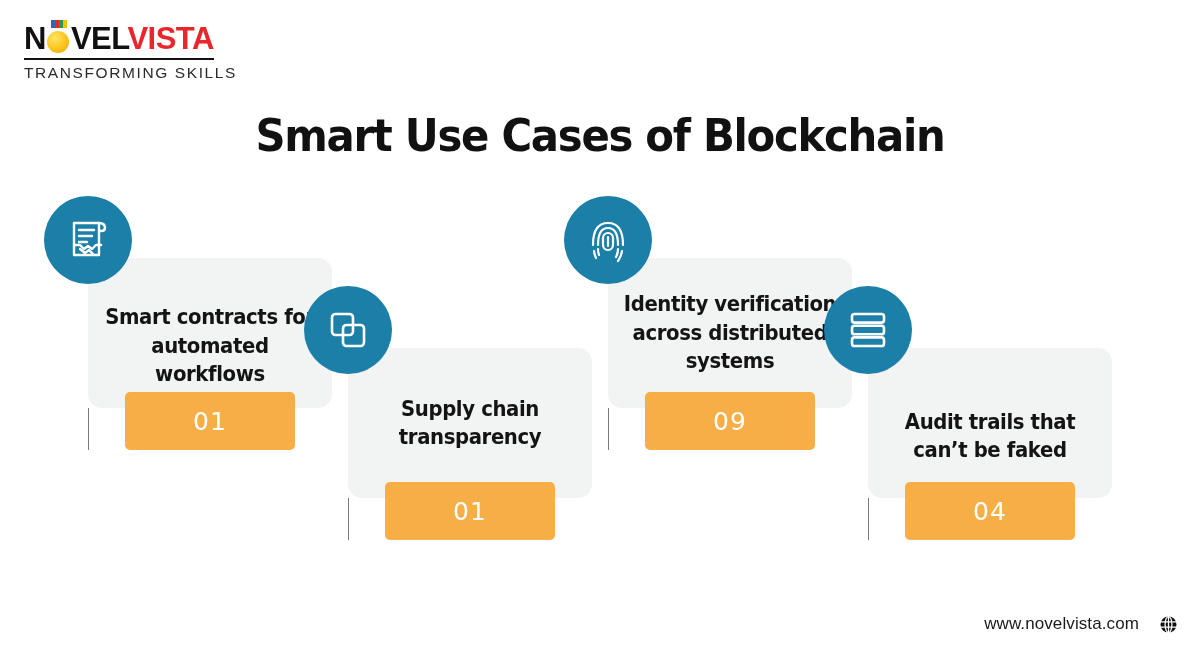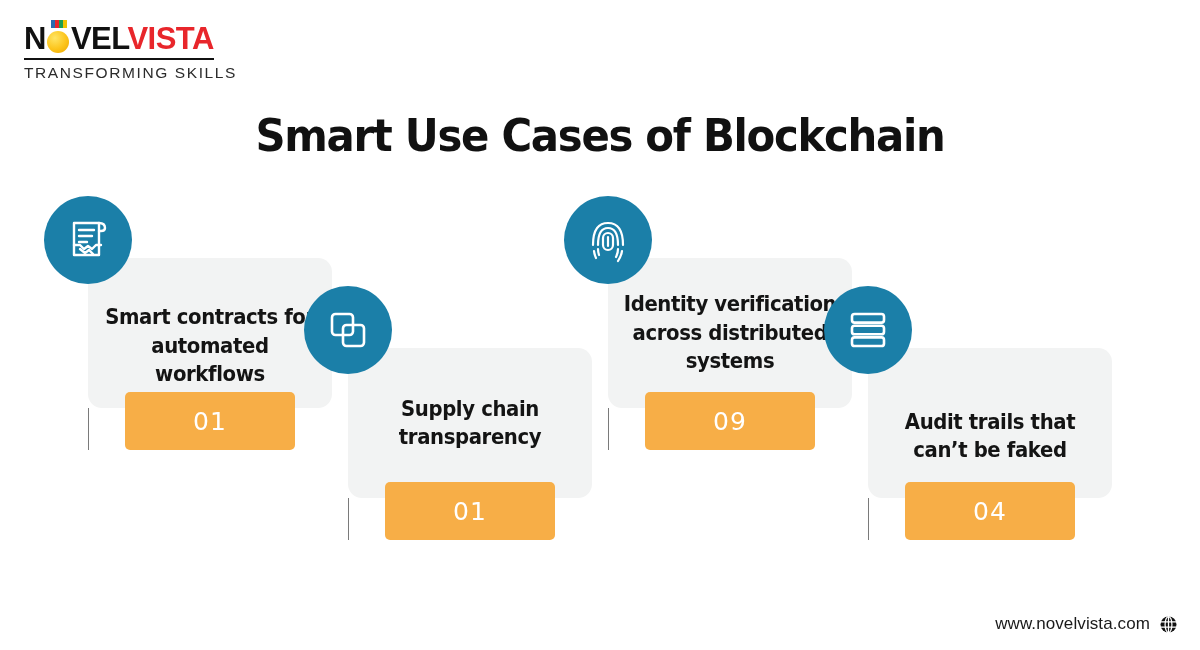--- a/index.html
+++ b/index.html
@@ -174,21 +174,21 @@
     line-height: 1;
   }
 
   
   .footer {
     position: absolute;
     right: 22px;
     bottom: 16px;
     display: flex;
     align-items: center;
-    gap: 9px;
+    gap: 20px;
   }
   .footer-url {
     font-family: "Liberation Sans", sans-serif;
     font-size: 17px;
     color: #1a1a1a;
     letter-spacing: 0.1px;
   }
   .globe { display: block; }
 </style>
 </head>

